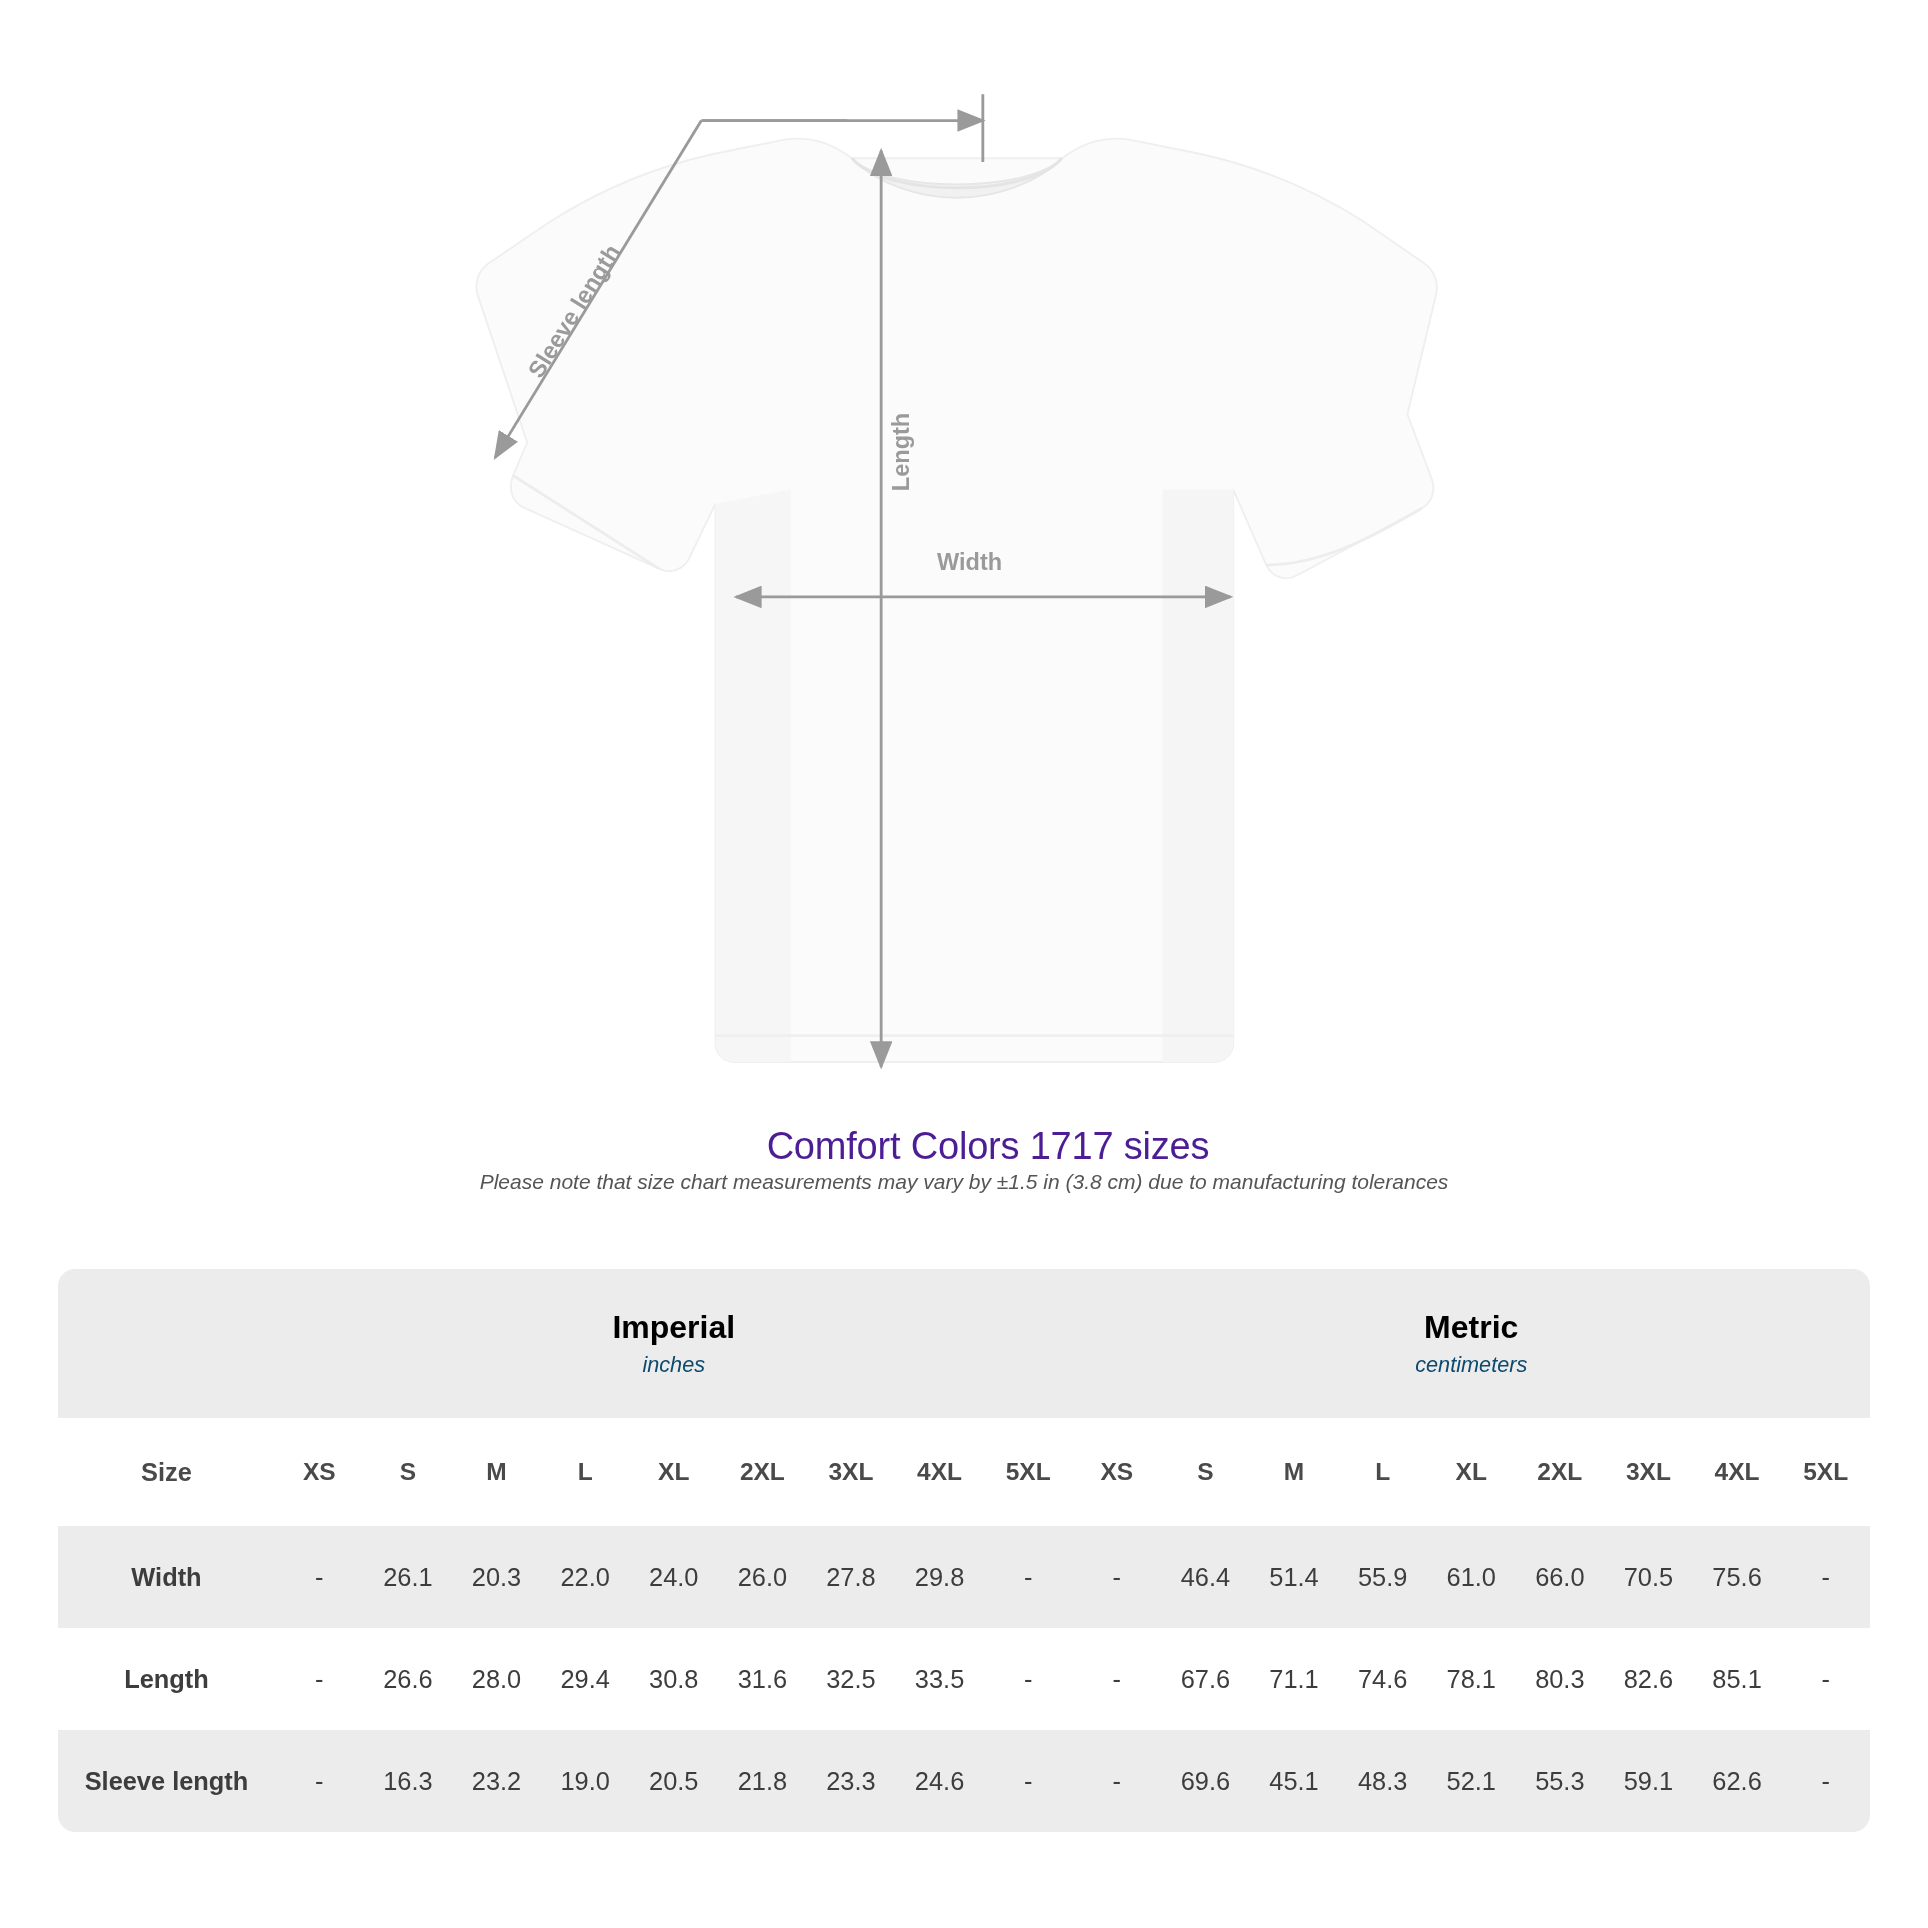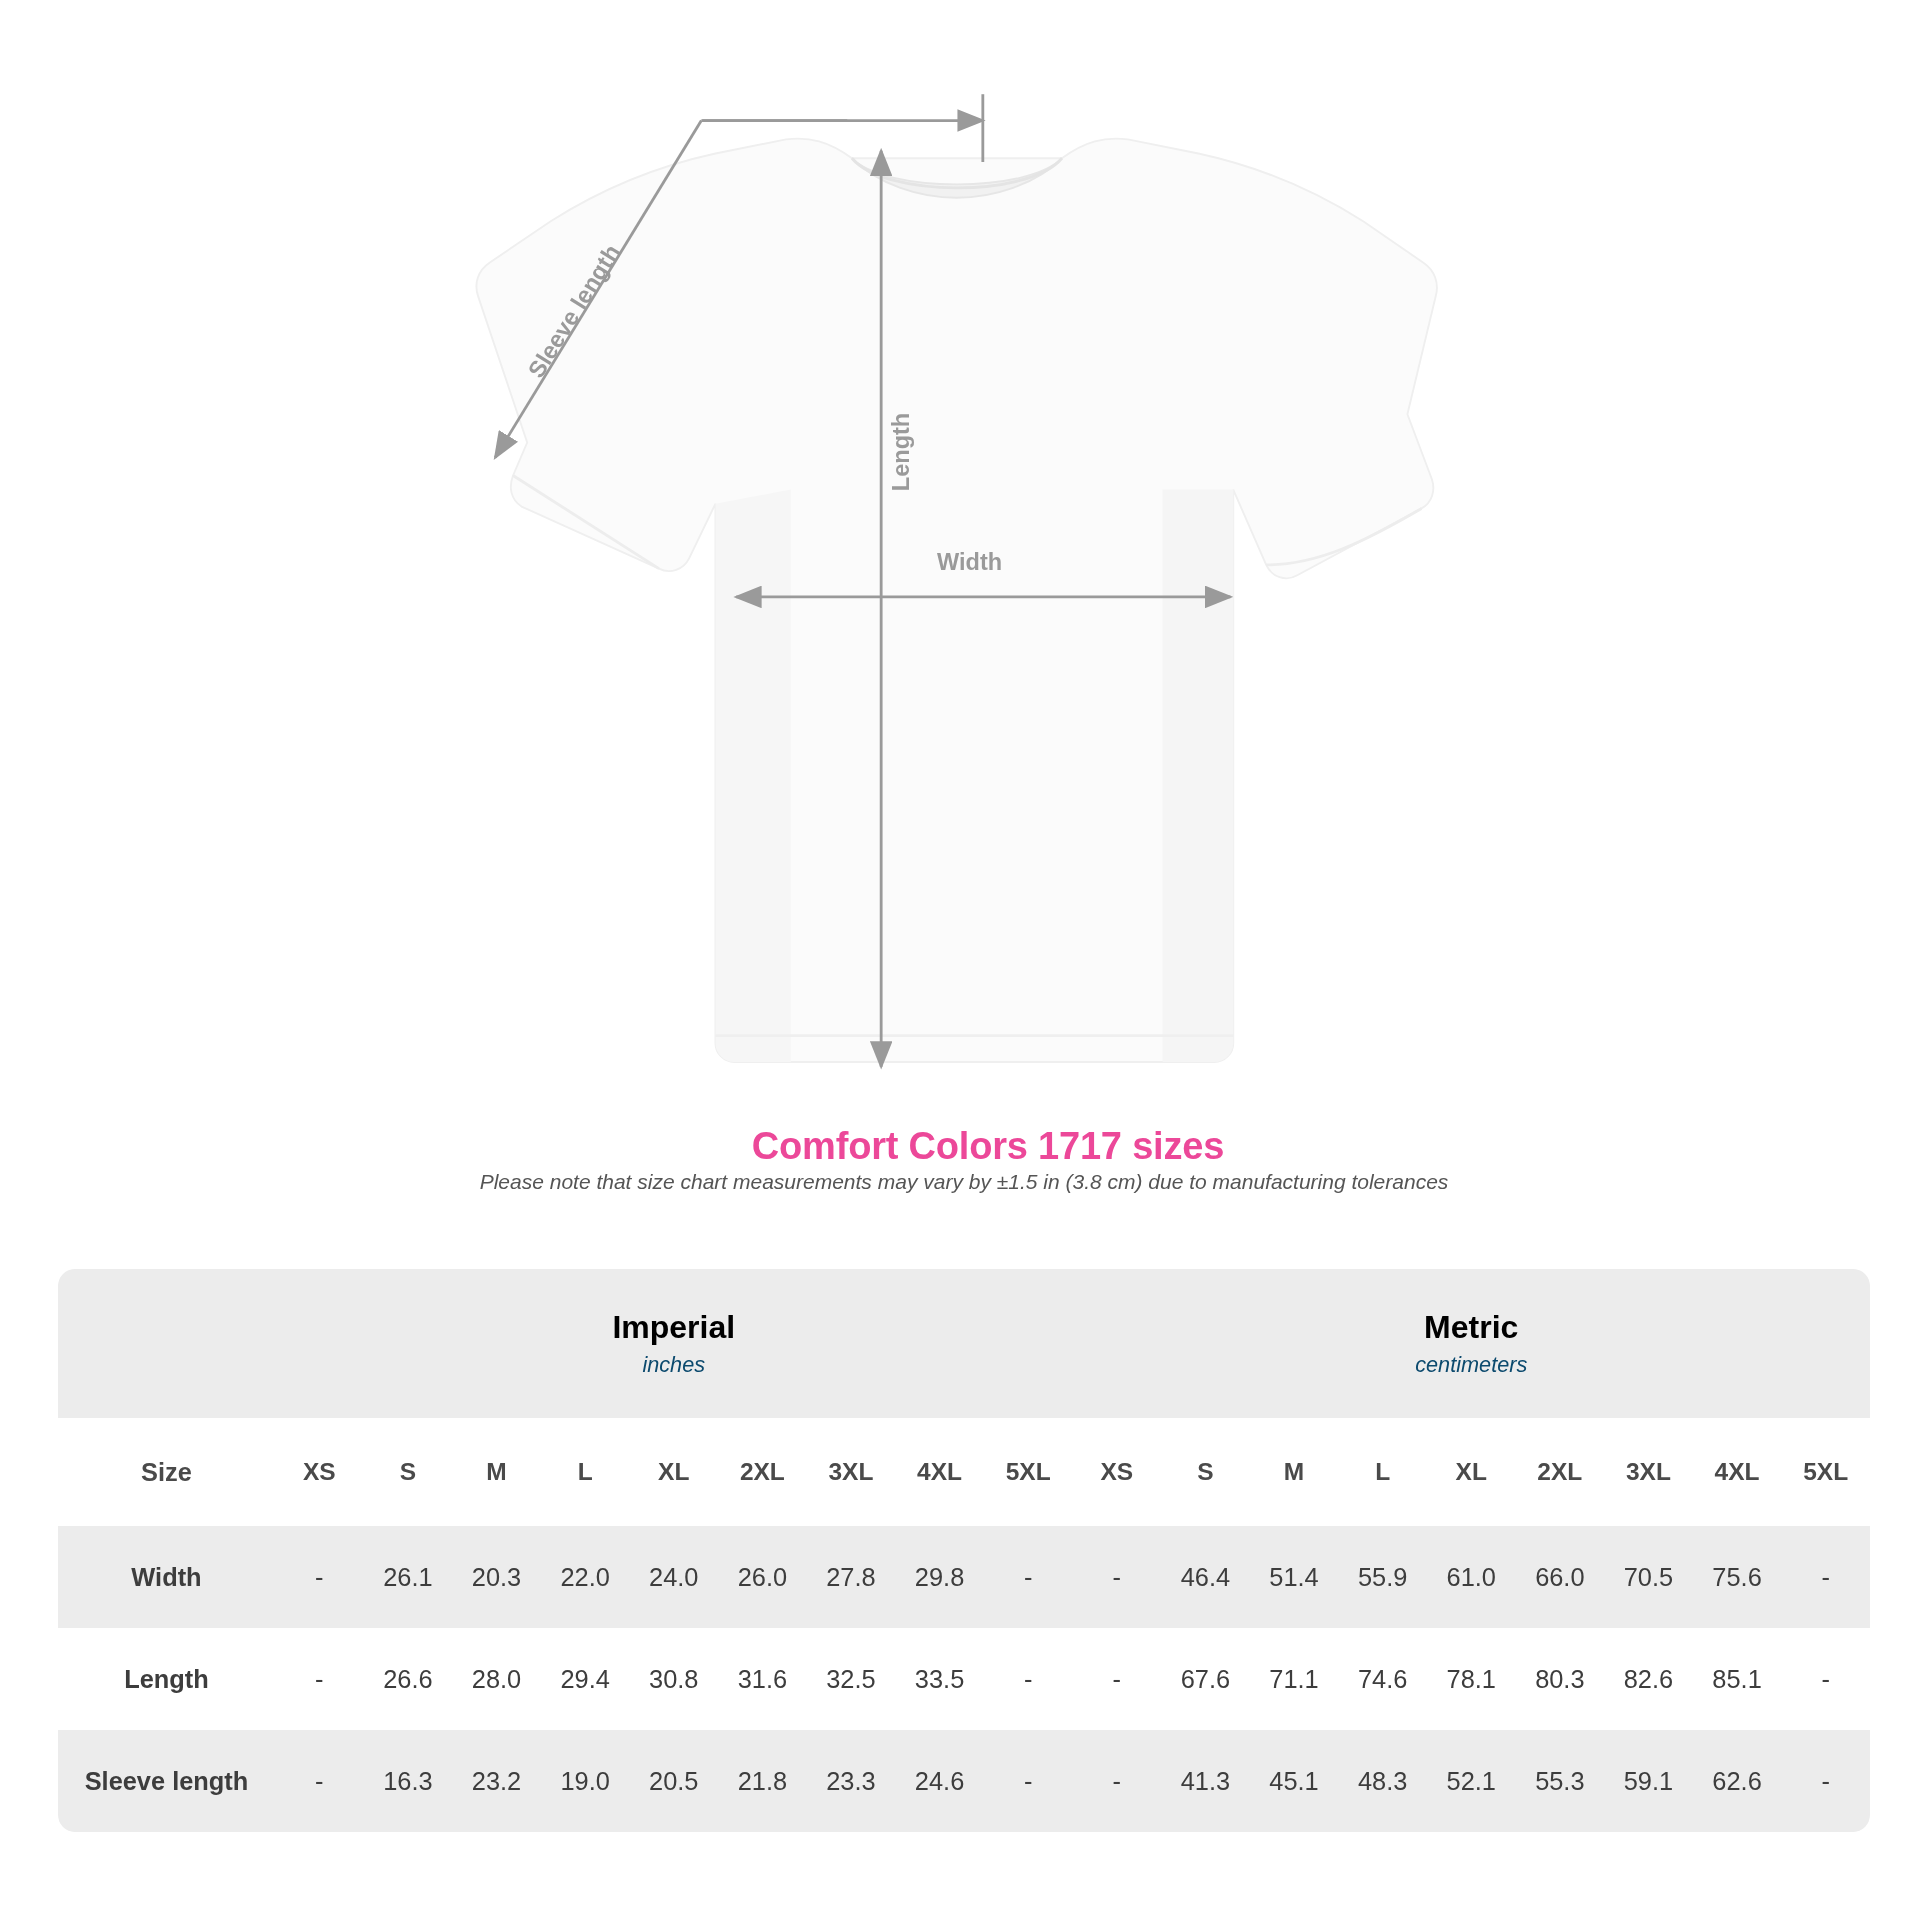--- a/index.html
+++ b/index.html
@@ -32,22 +32,22 @@
   
   #title-block {
     position: absolute;
     left: 0;
     top: 1125px;
     width: 1928px;
     text-align: center;
   }
   #chart-title {
     font-size: 38px;
-    font-weight: bold;
-    color: #ec4899;
+    font-weight: normal;
+    color: #4c1d95;
     letter-spacing: -0.2px;
     margin: 0;
     padding-left: 48px;
   }
   #chart-note {
     font-size: 21px;
     font-style: italic;
     color: #555555;
     margin-top: 2px;
   }
@@ -303,21 +303,21 @@
             <td>-</td>
             <td>16.3</td>
             <td>23.2</td>
             <td>19.0</td>
             <td>20.5</td>
             <td>21.8</td>
             <td>23.3</td>
             <td>24.6</td>
             <td>-</td>
             <td>-</td>
-            <td>41.3</td>
+            <td>69.6</td>
             <td>45.1</td>
             <td>48.3</td>
             <td>52.1</td>
             <td>55.3</td>
             <td>59.1</td>
             <td>62.6</td>
             <td>-</td>
           </tr>
         </tbody>
       </table>

